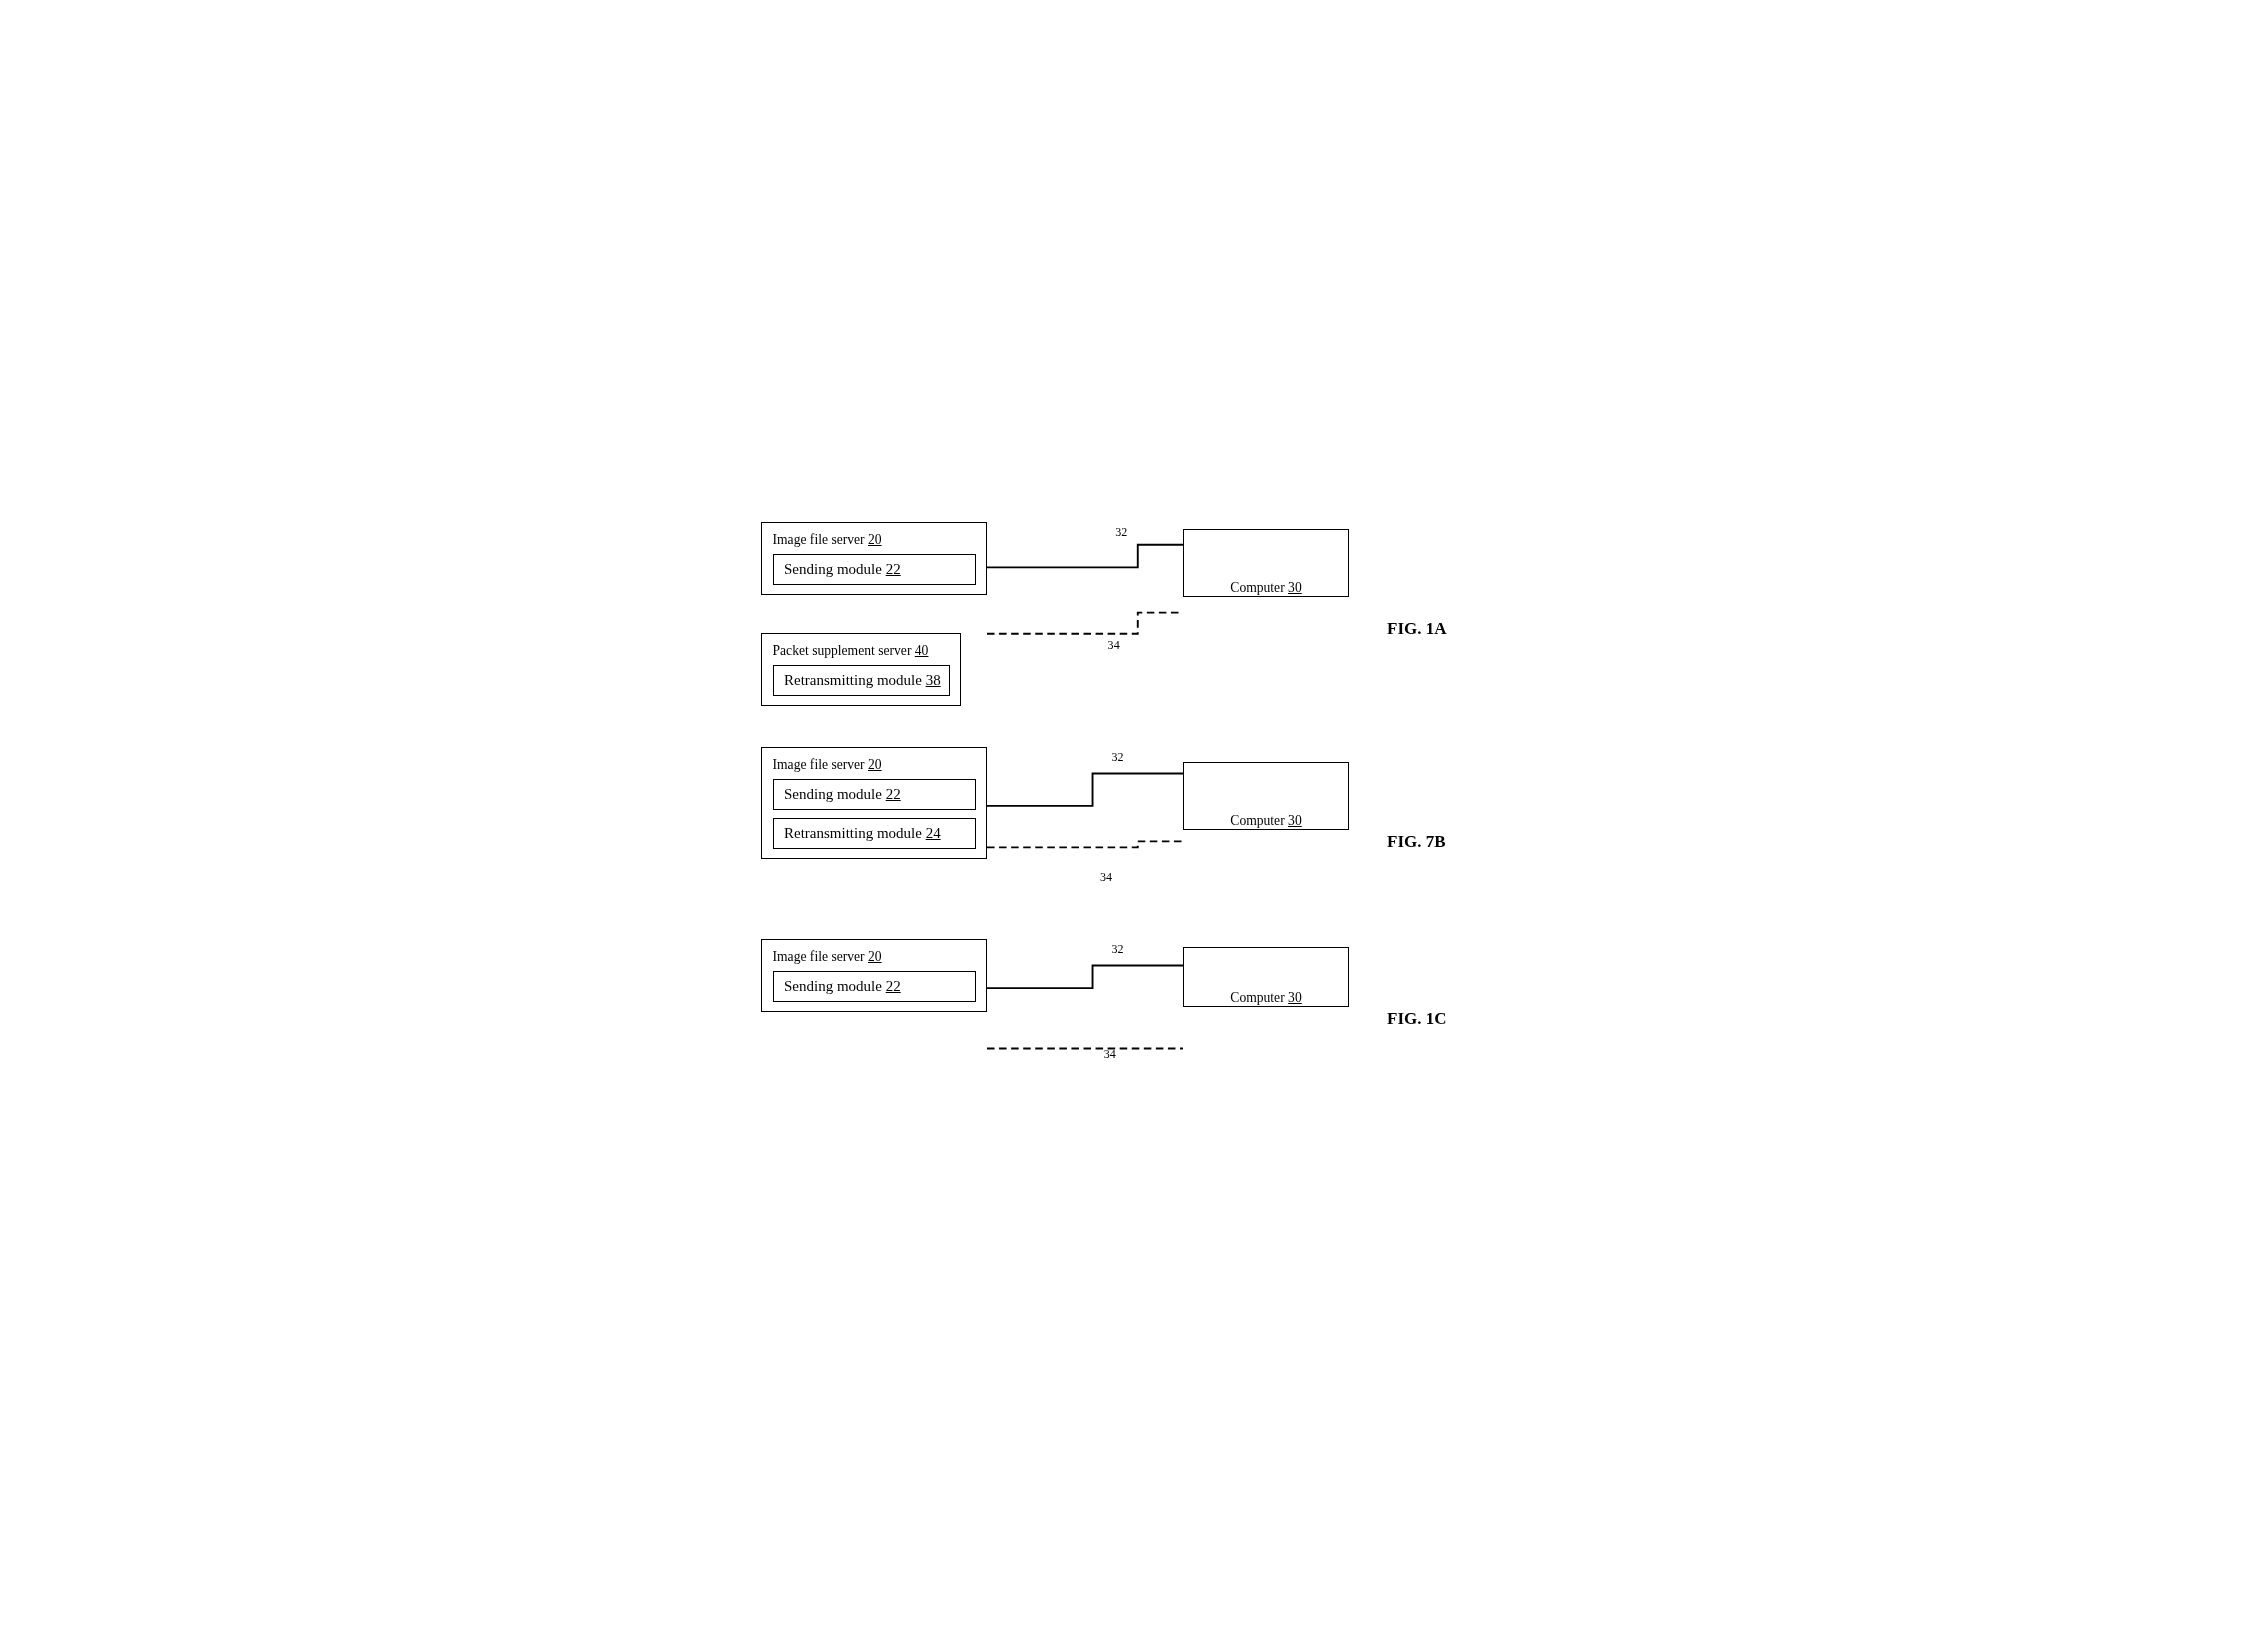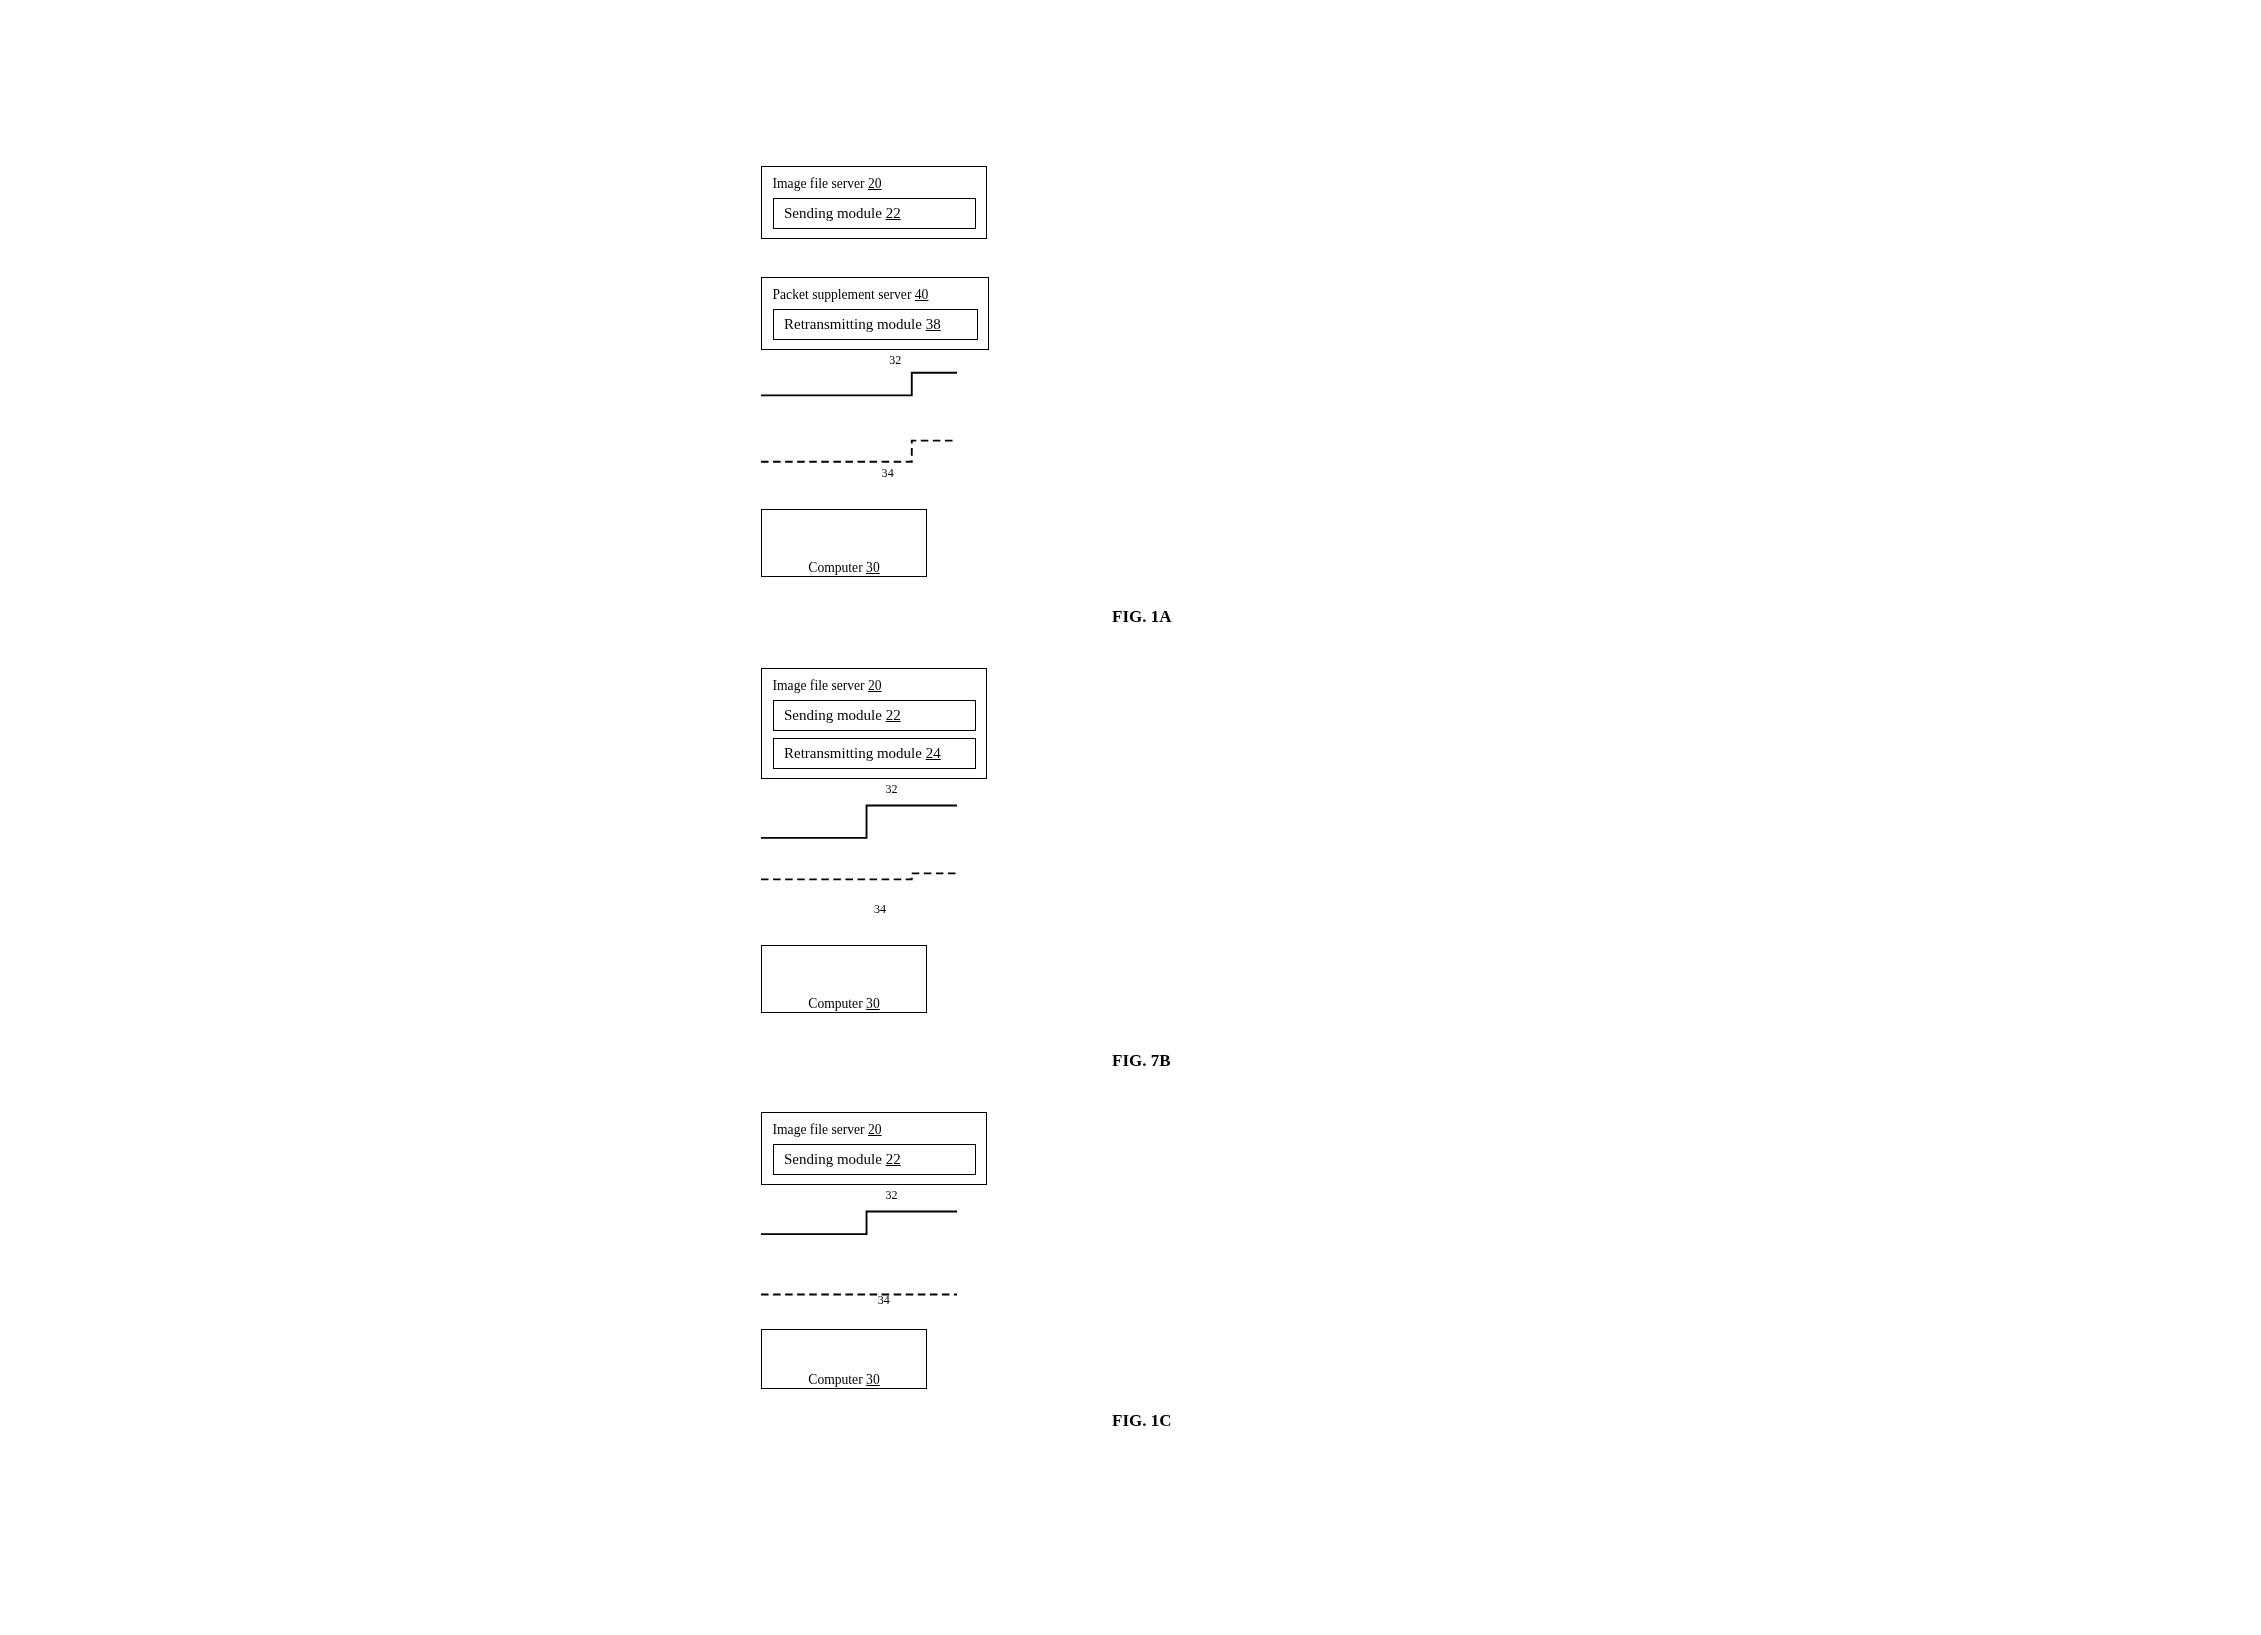--- a/index.html
+++ b/index.html
@@ -52,40 +52,39 @@
       min-width: 75px;
       white-space: nowrap;
       align-self: center;
     }
     
     .section-1a, .section-1b, .section-1c {
       display: flex;
       align-items: flex-start;
       margin-bottom: 38px;
       gap: 0;
-      flex-direction: column;
     }
   </style>
 </head>
 <body>
 
 <div class="page">
 
   <div class="section-1a" style="margin-bottom:41px;">
 
     <div style="display:flex; flex-direction:column; gap:10.5px; min-width:226px;">
       <div class="outer-box" style="width:226px;">
         <div class="outer-box-title">
           Image file server <span class="underline-num">20</span>
         </div>
         <div class="inner-box">
           <span>Sending module</span> <span class="underline-num">22</span>
         </div>
       </div>
-      <div class="outer-box" style="width:228px;margin-top:28px;">
+      <div class="outer-box" style="width:200px;margin-top:28px;">
         <div class="outer-box-title">
           Packet supplement server <span class="underline-num">40</span>
         </div>
         <div class="inner-box">
           <span>Retransmitting module</span> <span class="underline-num">38</span>
         </div>
       </div>
     </div>
 
     <div style="position:relative; width:196px; height:151px; flex-shrink:0;">

